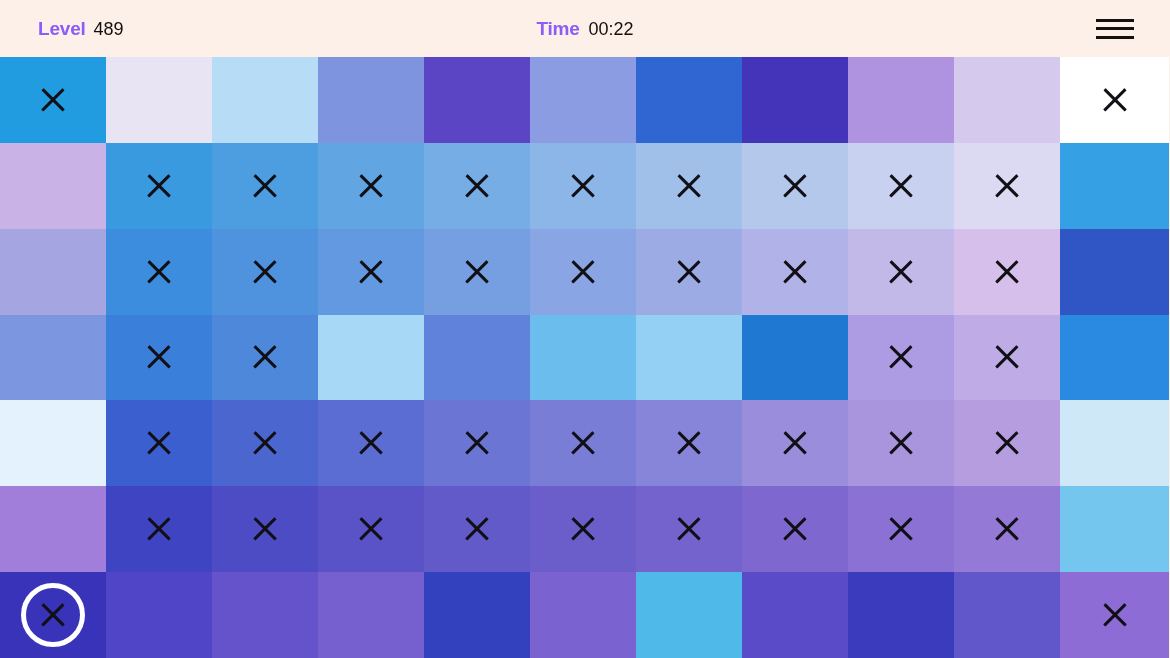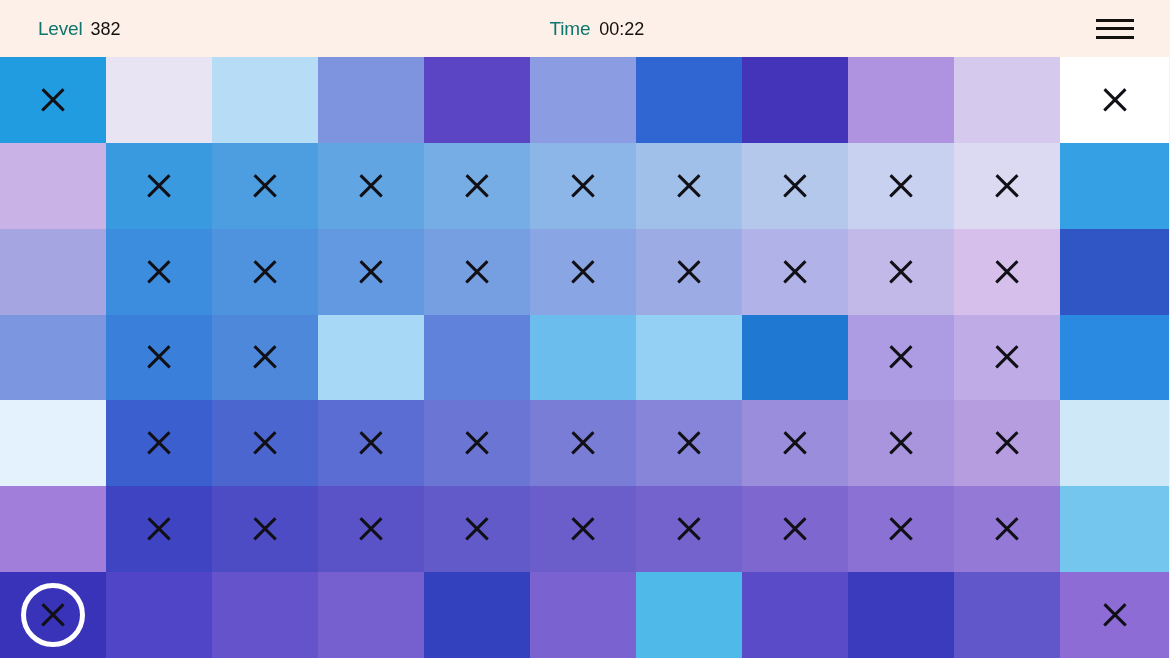--- a/index.html
+++ b/index.html
@@ -21,24 +21,23 @@
   .hdr-left {
     position: absolute; left: 38px; top: 50%; transform: translateY(-50%);
     display: flex; align-items: baseline; gap: 8px;
     white-space: nowrap;
   }
   .hdr-center {
     position: absolute; left: 50%; top: 50%;
     transform: translate(-50%, -50%);
     display: flex; align-items: baseline; gap: 9px;
     white-space: nowrap;
-    margin-left: 12px;
   }
   .lbl-bold {
-    font-size: 19px; font-weight: 400; color: #0f766e;
+    font-size: 19px; font-weight: 700; color: #8b5cf6;
     letter-spacing: -0.2px;
   }
   .lbl-val {
     font-size: 18px; font-weight: 400; color: #14100d;
     letter-spacing: 0px;
   }
   .menu-btn {
     position: absolute; right: 36px; top: 50%;
     transform: translateY(-50%);
     width: 38px; height: 26px;
@@ -90,21 +89,21 @@
   }
 </style>
 </head>
 <body>
 
 <div id="app">
 
   <div class="header">
     <div class="hdr-left">
       <span class="lbl-bold">Level</span>
-      <span class="lbl-val">382</span>
+      <span class="lbl-val">489</span>
     </div>
     <div class="hdr-center">
       <span class="lbl-bold">Time</span>
       <span class="lbl-val">00:22</span>
     </div>
     <div class="menu-btn">
       <span></span>
       <span></span>
       <span></span>
     </div>

